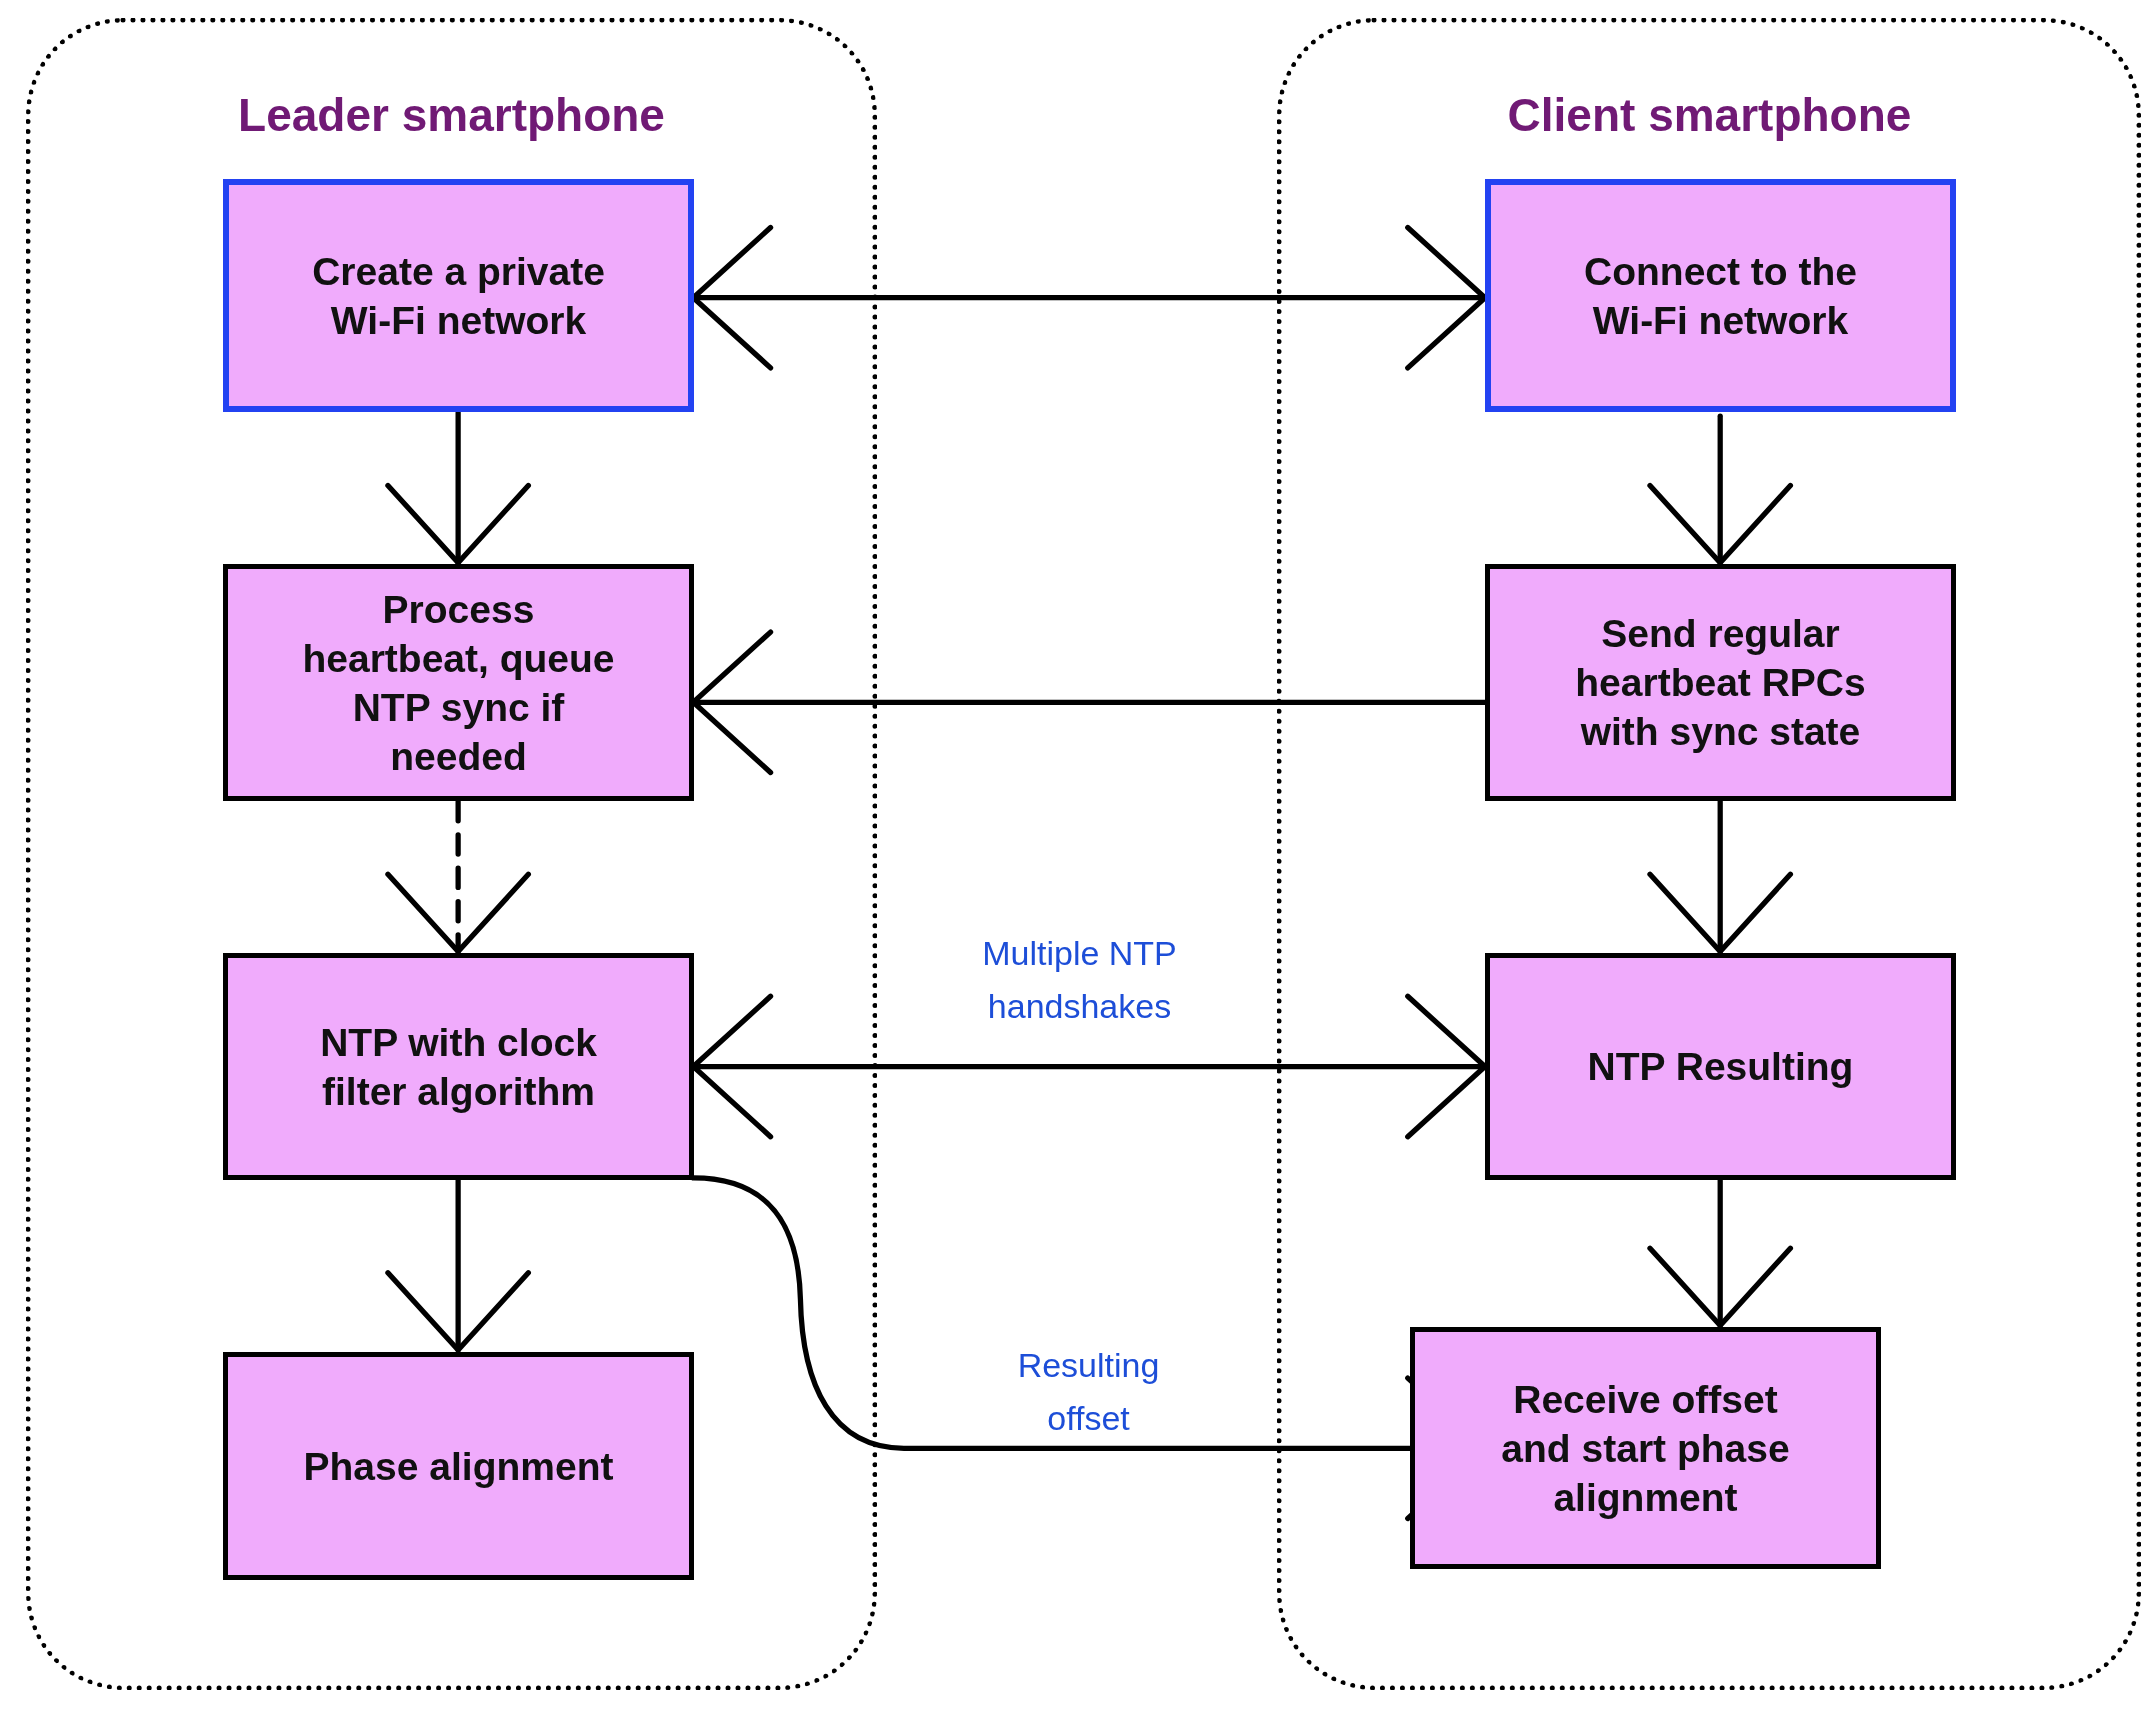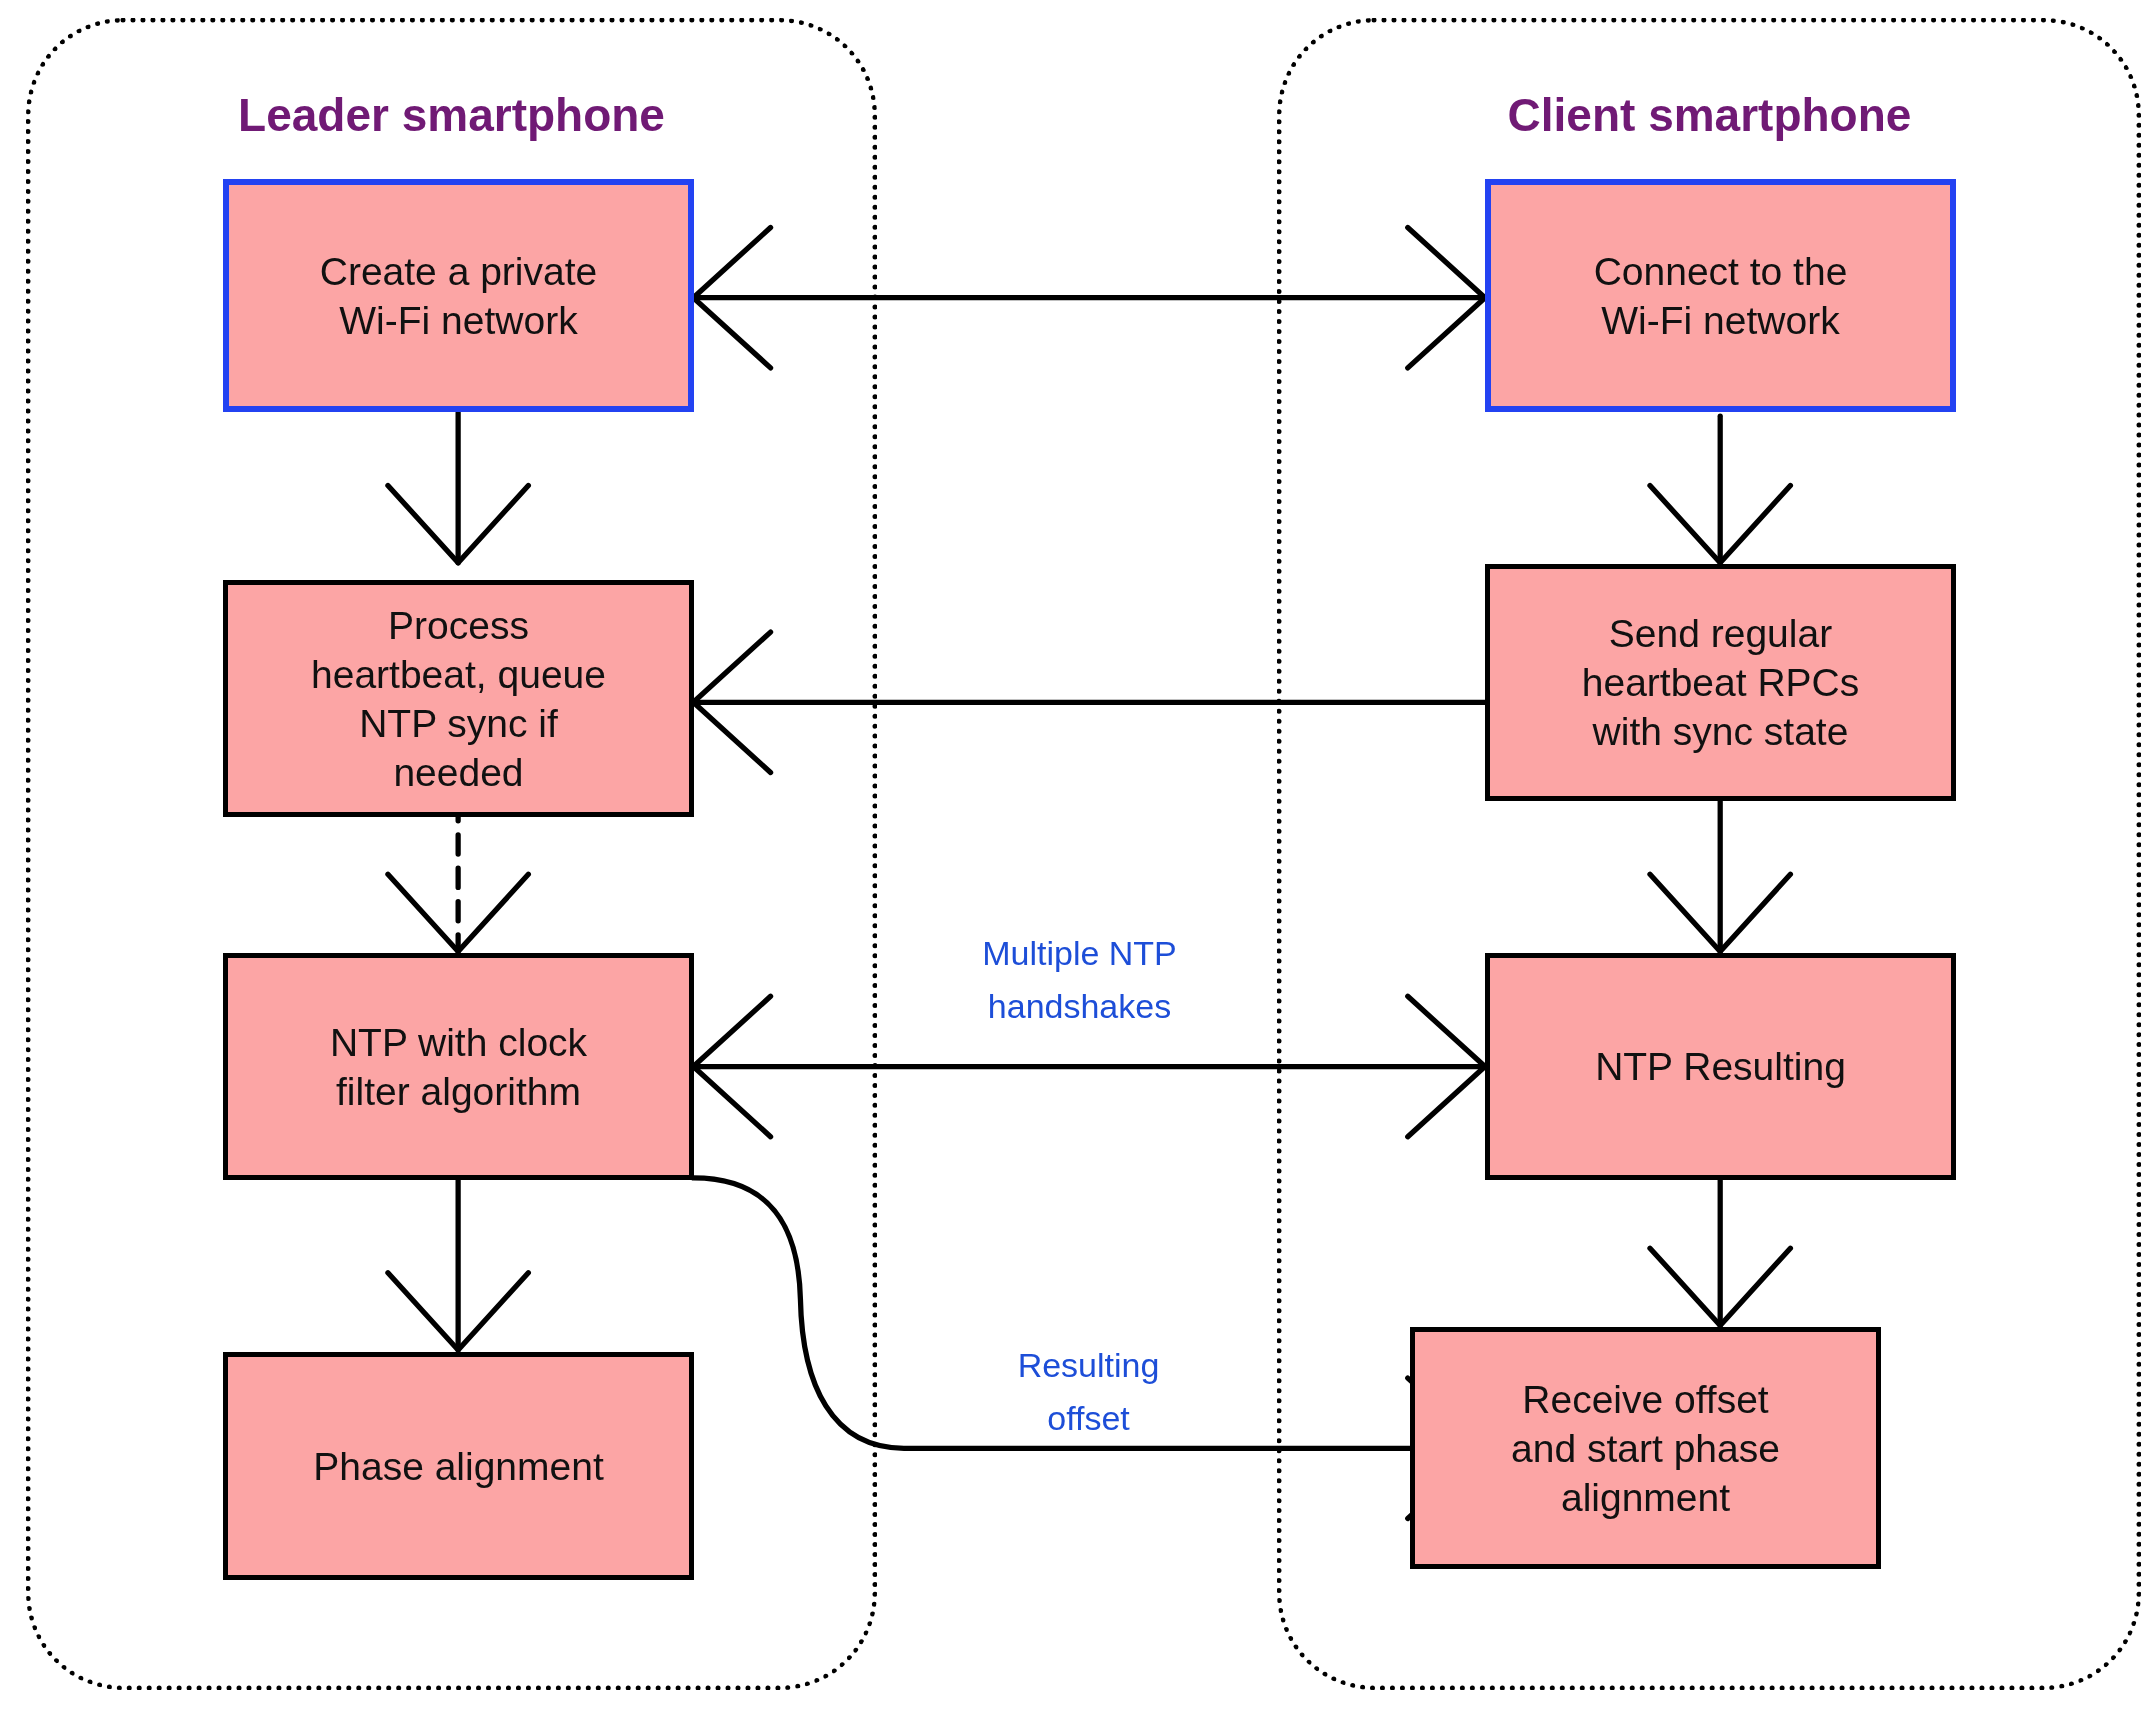--- a/index.html
+++ b/index.html
@@ -32,34 +32,35 @@
     letter-spacing: 0px;
     color: #701a75;
   }
   .container-title.leader { left: 26px;  width: 851px; top: 88px; }
   .container-title.client { left: 1277px; width: 865px; top: 88px; }
 
   .node {
     position: absolute;
     box-sizing: border-box;
     border: 5.3px solid #000000;
-    background: #fca5a5;
+    background: #f0abfc;
     display: flex;
     align-items: center;
     justify-content: center;
     text-align: center;
     font-size: 39px;
     line-height: 49px;
     white-space: pre-line;
     z-index: 2;
+    font-weight: bold;
   }
   .node.accent { border: 6.1px solid #2342f2; }
 
   .node.l1 { left: 223px;  top: 179px;  width: 471px; height: 233px; }
-  .node.l2 { left: 223px;  top: 564px;  width: 471px; height: 237px; margin-top: 16px; }
+  .node.l2 { left: 223px;  top: 564px;  width: 471px; height: 237px; }
   .node.l3 { left: 223px;  top: 953px; width: 471px; height: 227px; }
   .node.l4 { left: 223px;  top: 1352px; width: 471px; height: 228px; }
   .node.r1 { left: 1485px; top: 179px;  width: 471px; height: 233px; }
   .node.r2 { left: 1485px; top: 564px;  width: 471px; height: 237px; }
   .node.r3 { left: 1485px; top: 953px; width: 471px; height: 227px; }
   .node.r4 { left: 1410px; top: 1327px; width: 471px; height: 242px; }
 
   .edge-label {
     position: absolute;
     text-align: center;

